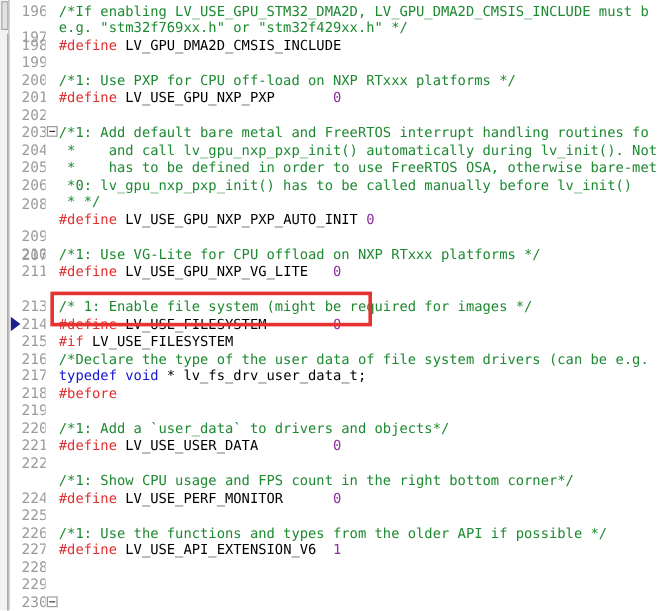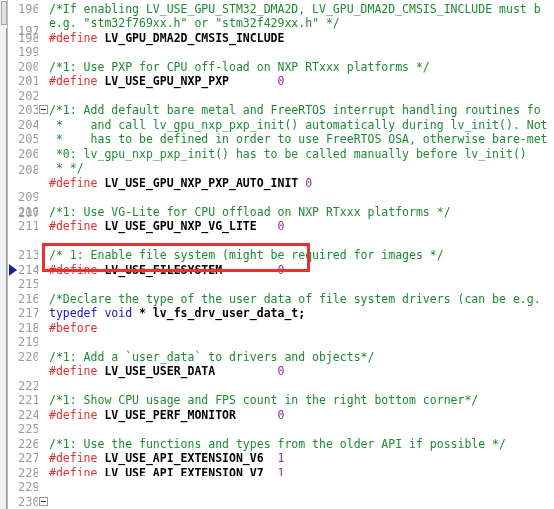--- a/index.html
+++ b/index.html
@@ -98,21 +98,21 @@
     left:0;
     height:14.5px;
     line-height:14.5px;
     font-family:"DejaVu Sans Mono", monospace;
     font-size:11.5px;
     white-space:pre;
     color:#000000;
   }
   .tok-cmt  { color:#1e8a32; }
   .tok-pre  { color:#e03030; }
-  .tok-id   { color:#000000;font-weight:bold; }
+  .tok-id   { color:#000000; }
   .tok-num  { color:#8c2fa0; }
   .tok-kw   { color:#1414d0; }
 
   
   .annot-rect {
     position:absolute;
     border:3px solid #e83232;
     background:transparent;
     pointer-events:none;
   }
@@ -150,21 +150,21 @@
       <div class="lnum" style="top: 219px;">211</div>
       <div class="lnum" style="top: 233.5px; margin-left: 34px;">212</div>
       <div class="lnum" style="top: 248px;">213</div>
       <div class="lnum" style="top: 262.5px;">214</div>
       <div class="lnum" style="top: 277px;">215</div>
       <div class="lnum" style="top: 291.5px;">216</div>
       <div class="lnum" style="top: 306px;">217</div>
       <div class="lnum" style="top: 320.5px;">218</div>
       <div class="lnum" style="top: 335px;">219</div>
       <div class="lnum" style="top: 349.5px;">220</div>
-      <div class="lnum" style="top: 364px; margin-top: 29px;">221</div>
+      <div class="lnum" style="top: 364px;">221</div>
       <div class="lnum" style="top: 378.5px;">222</div>
       <div class="lnum" style="top: 393px; margin-left: 21px;">223</div>
       <div class="lnum" style="top: 407.5px;">224</div>
       <div class="lnum" style="top: 422px;">225</div>
       <div class="lnum" style="top: 436.5px;">226</div>
       <div class="lnum" style="top: 451px;">227</div>
       <div class="lnum" style="top: 465.5px;">228</div>
       <div class="lnum" style="top: 480px;">229</div>
       <div class="lnum" style="top: 494.5px;">230</div>
     </div>
@@ -187,32 +187,32 @@
       <div class="cline" style="top: 132px;"><span class="tok-cmt"> *    has to be defined in order to use FreeRTOS OSA, otherwise bare-met</span></div>
       <div class="cline" style="top: 146.5px;"><span class="tok-cmt"> *0: lv_gpu_nxp_pxp_init() has to be called manually before lv_init()</span></div>
       <div class="cline" style="top: 161px;"><span class="tok-cmt"> * */</span></div>
       <div class="cline" style="top: 175.5px;"><span class="tok-pre">#define</span><span class="tok-id"> LV_USE_GPU_NXP_PXP_AUTO_INIT </span><span class="tok-num">0</span></div>
       <div class="cline" style="top: 190px;"></div>
       <div class="cline" style="top: 204.5px;"><span class="tok-cmt">/*1: Use VG-Lite for CPU offload on NXP RTxxx platforms */</span></div>
       <div class="cline" style="top: 219px;"><span class="tok-pre">#define</span><span class="tok-id"> LV_USE_GPU_NXP_VG_LITE   </span><span class="tok-num">0</span></div>
       <div class="cline" style="top: 233.5px;"></div>
       <div class="cline" style="top: 248px;"><span class="tok-cmt">/* 1: Enable file system (might be required for images */</span></div>
       <div class="cline" style="top: 262.5px;"><span class="tok-pre">#define</span><span class="tok-id"> LV_USE_FILESYSTEM        </span><span class="tok-num">0</span></div>
+      <div class="cline" style="top: 277px;"><span class="tok-pre">#if</span><span class="tok-id"> LV_USE_FILESYSTEM</span></div>
       <div class="cline" style="top: 291.5px;"><span class="tok-cmt">/*Declare the type of the user data of file system drivers (can be e.g.</span></div>
       <div class="cline" style="top: 306px;"><span class="tok-kw">typedef void</span><span class="tok-id"> * lv_fs_drv_user_data_t;</span></div>
       <div class="cline" style="top: 320.5px;"><span class="tok-pre">#before</span></div>
       <div class="cline" style="top: 335px;"></div>
       <div class="cline" style="top: 349.5px;"><span class="tok-cmt">/*1: Add a `user_data` to drivers and objects*/</span></div>
       <div class="cline" style="top: 364px;"><span class="tok-pre">#define</span><span class="tok-id"> LV_USE_USER_DATA         </span><span class="tok-num">0</span></div>
       <div class="cline" style="top: 378.5px;"></div>
       <div class="cline" style="top: 393px; text-align: right;"><span class="tok-cmt">/*1: Show CPU usage and FPS count in the right bottom corner*/</span></div>
       <div class="cline" style="top: 407.5px;"><span class="tok-pre">#define</span><span class="tok-id"> LV_USE_PERF_MONITOR      </span><span class="tok-num">0</span></div>
       <div class="cline" style="top: 422px;"></div>
       <div class="cline" style="top: 436.5px;"><span class="tok-cmt">/*1: Use the functions and types from the older API if possible */</span></div>
       <div class="cline" style="top: 451px;"><span class="tok-pre">#define</span><span class="tok-id"> LV_USE_API_EXTENSION_V6  </span><span class="tok-num">1</span></div>
-      <div class="cline" style="top: 465.5px;"><span class="tok-pre">#define</span><span class="tok-id"> LV_USE_API_EXTENSION_V7  </span><span class="tok-num">1</span></div>
       <div class="cline" style="top: 480px;"></div>
       <div class="cline" style="top: 494.5px;"><span class="tok-cmt">/*=========================</span></div>
     </div>
 
   <div class="annot-rect" id="annot" style="left: 42px; top: 243px; width: 268px; height: 29px; border-color: rgb(232, 50, 50);"></div>
 
 </div>
 
 </body></html>

